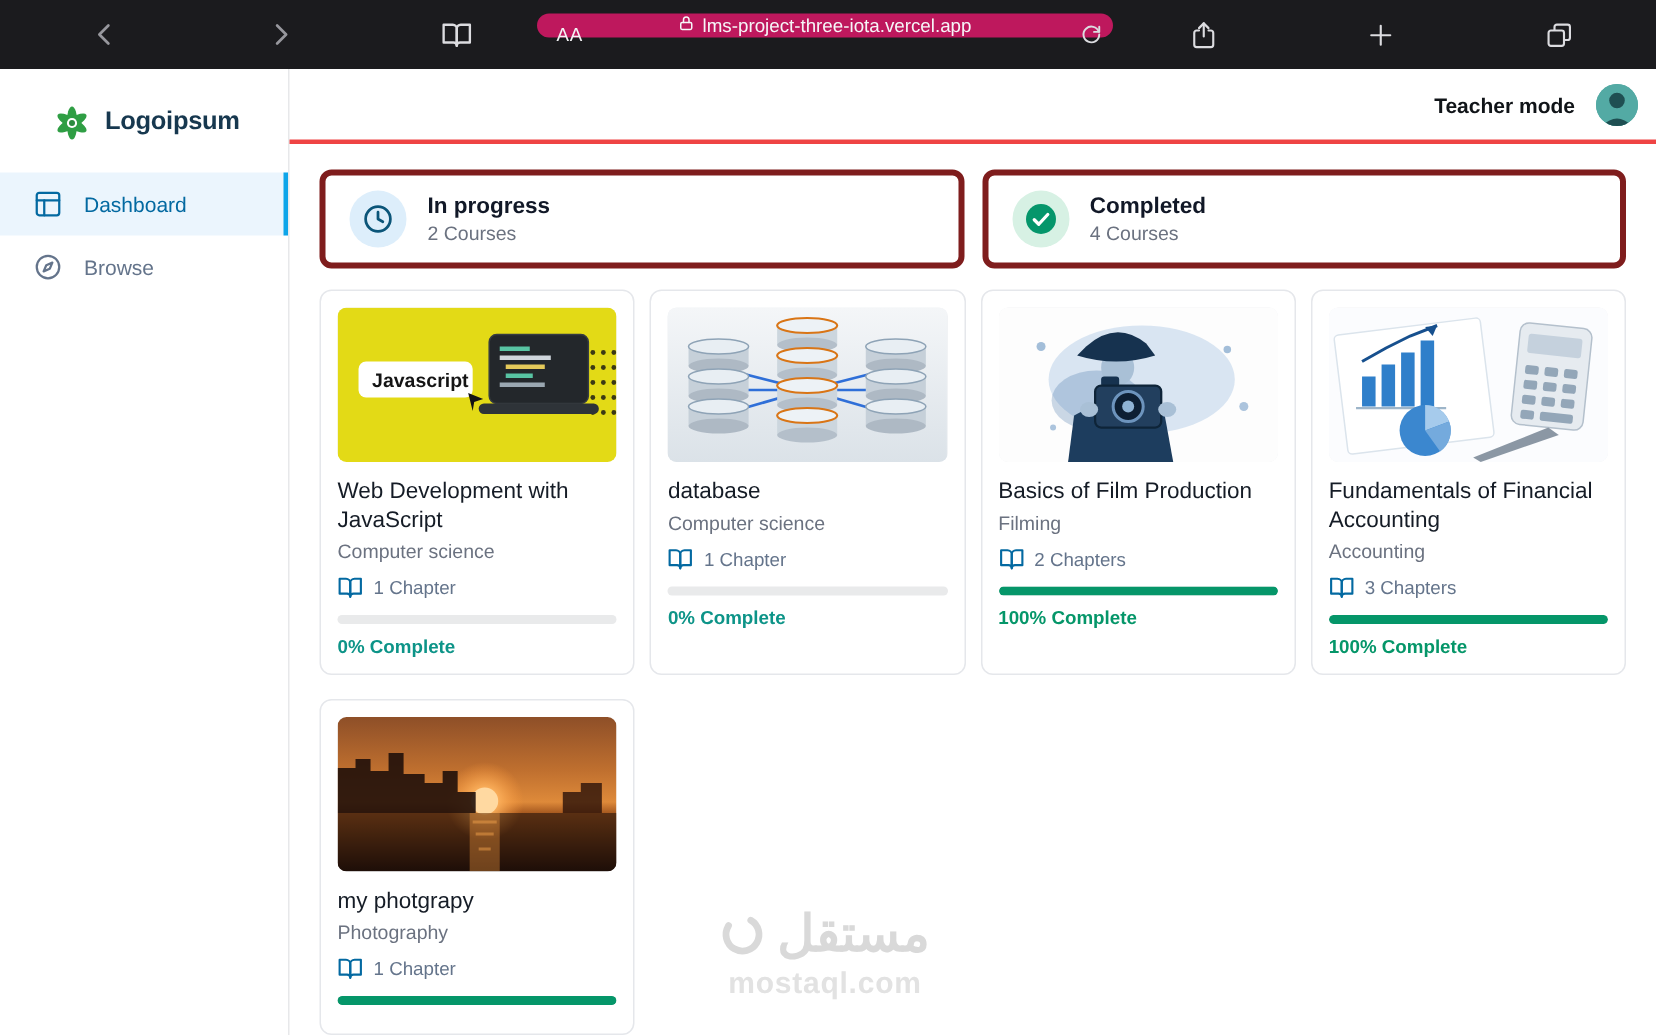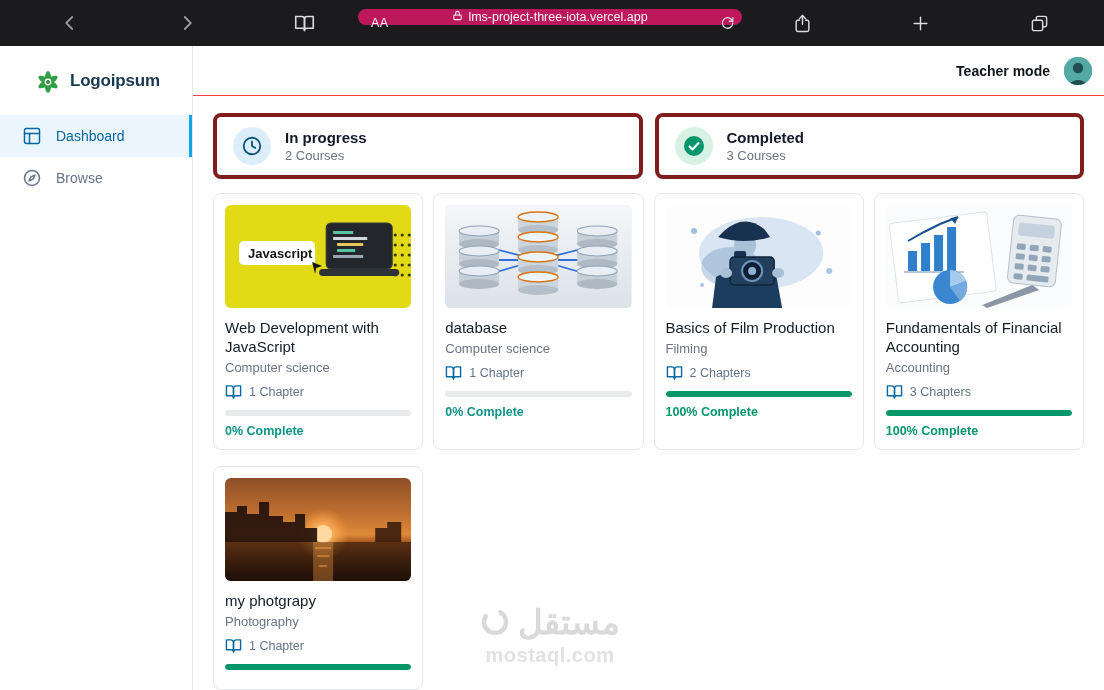--- a/index.html
+++ b/index.html
@@ -16,21 +16,21 @@
 
 
 .app{display:flex;height:644px;background:#fff}
 .sidebar{width:193px;border-right:1px solid #e7e8ea;display:flex;flex-direction:column;background:#fff;flex-shrink:0}
 .logo{height:69px;display:flex;align-items:center;gap:8px;padding-left:34px}
 .logo-text{font-size:17px;font-weight:800;color:#17384f;letter-spacing:-.2px}
 .nav-item{height:42px;display:flex;align-items:center;gap:14px;padding-left:22px;font-size:14px;font-weight:500;color:#64748b;cursor:pointer}
 .nav-item.active{color:#0369a1;background:#ebf5fd;border-right:3px solid #0ea5e9}
 
 .main{flex:1;display:flex;flex-direction:column;position:relative}
-.main-header{height:69px;display:flex;align-items:center;justify-content:flex-end;gap:14px;padding-right:12px;border-bottom:1px solid #ef4444}
+.main-header{height:69px;display:flex;align-items:center;justify-content:flex-end;gap:14px;padding-right:12px;border-bottom:3px solid #ef4444}
 .mode{font-size:14px;font-weight:700;color:#101418;cursor:pointer}
 .avatar{width:28px;height:28px;border-radius:50%;overflow:hidden;background:#4fa6a0;cursor:pointer;flex-shrink:0}
 
 .content{padding:17px 20px 0 20px}
 .stats{display:grid;grid-template-columns:1fr 1fr;gap:12px}
 .stat-card{height:66px;border:4px solid #7f1d1d;border-radius:8px;background:#fff;display:flex;align-items:center;gap:14px;padding:0 16px}
 .stat-icon{width:38px;height:38px;border-radius:50%;display:flex;align-items:center;justify-content:center;flex-shrink:0}
 .stat-icon.blue{background:#ddeefb;color:#0b5579}
 .stat-icon.green{background:#d7f1e4;color:#059669}
 .stat-title{font-size:15px;font-weight:600;color:#111827}
@@ -176,21 +176,21 @@
         </div>
         <div class="stat-card">
           <span class="stat-icon green">
             <svg width="24" height="24" viewBox="0 0 24 24">
                 <circle cx="12" cy="12" r="10" fill="#05966b"></circle>
                 <polyline points="7.5 12.5 10.5 15.5 16.5 9" fill="none" stroke="#ffffff" stroke-width="2.2" stroke-linecap="round" stroke-linejoin="round"></polyline>
               </svg>
           </span>
           <div>
             <div class="stat-title">Completed</div>
-            <div class="stat-sub">3 Courses</div>
+            <div class="stat-sub">4 Courses</div>
           </div>
         </div>
       </div>
 
       <div class="courses">
 
         <a class="course-card">
           <div class="course-img">
             <svg viewBox="0 0 186 103" preserveAspectRatio="none">
               <rect width="186" height="103" fill="#e3da16"></rect>

